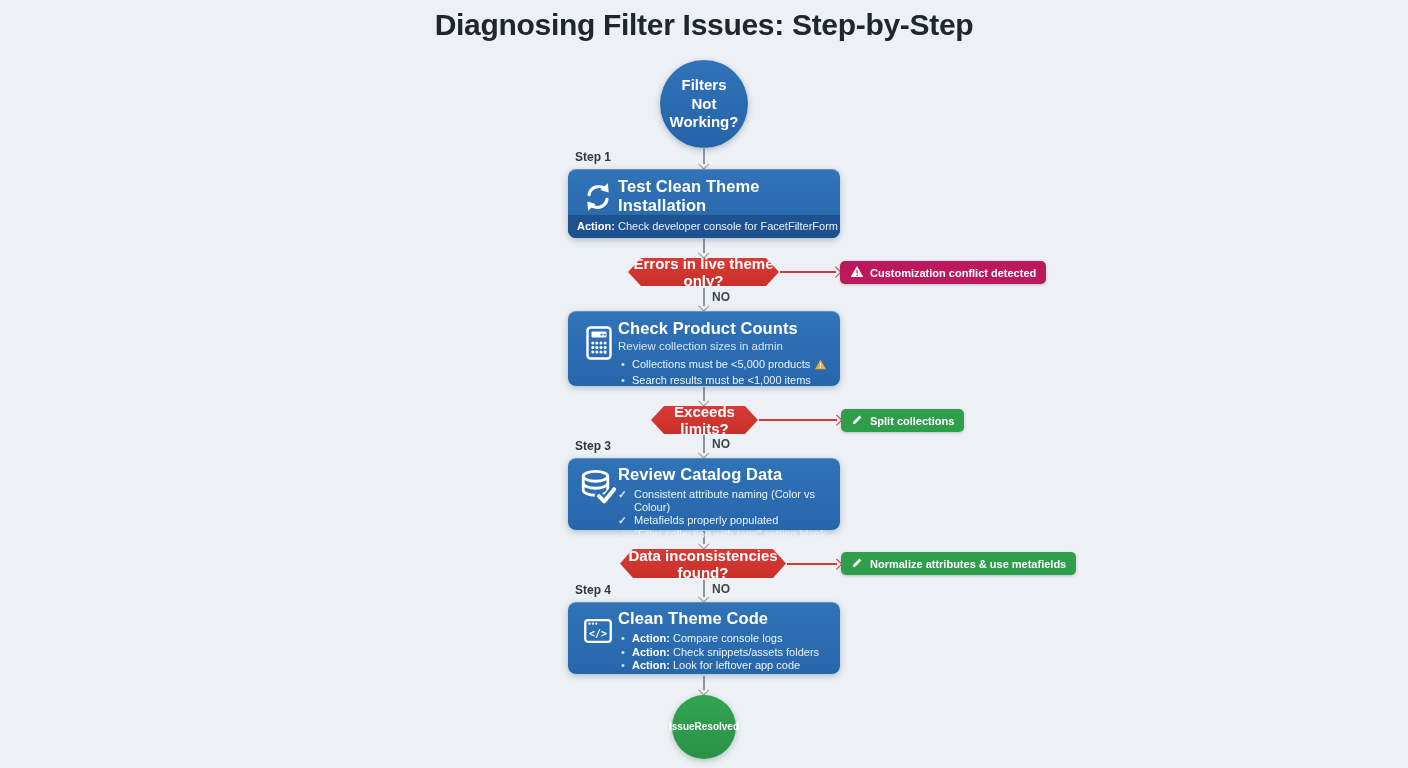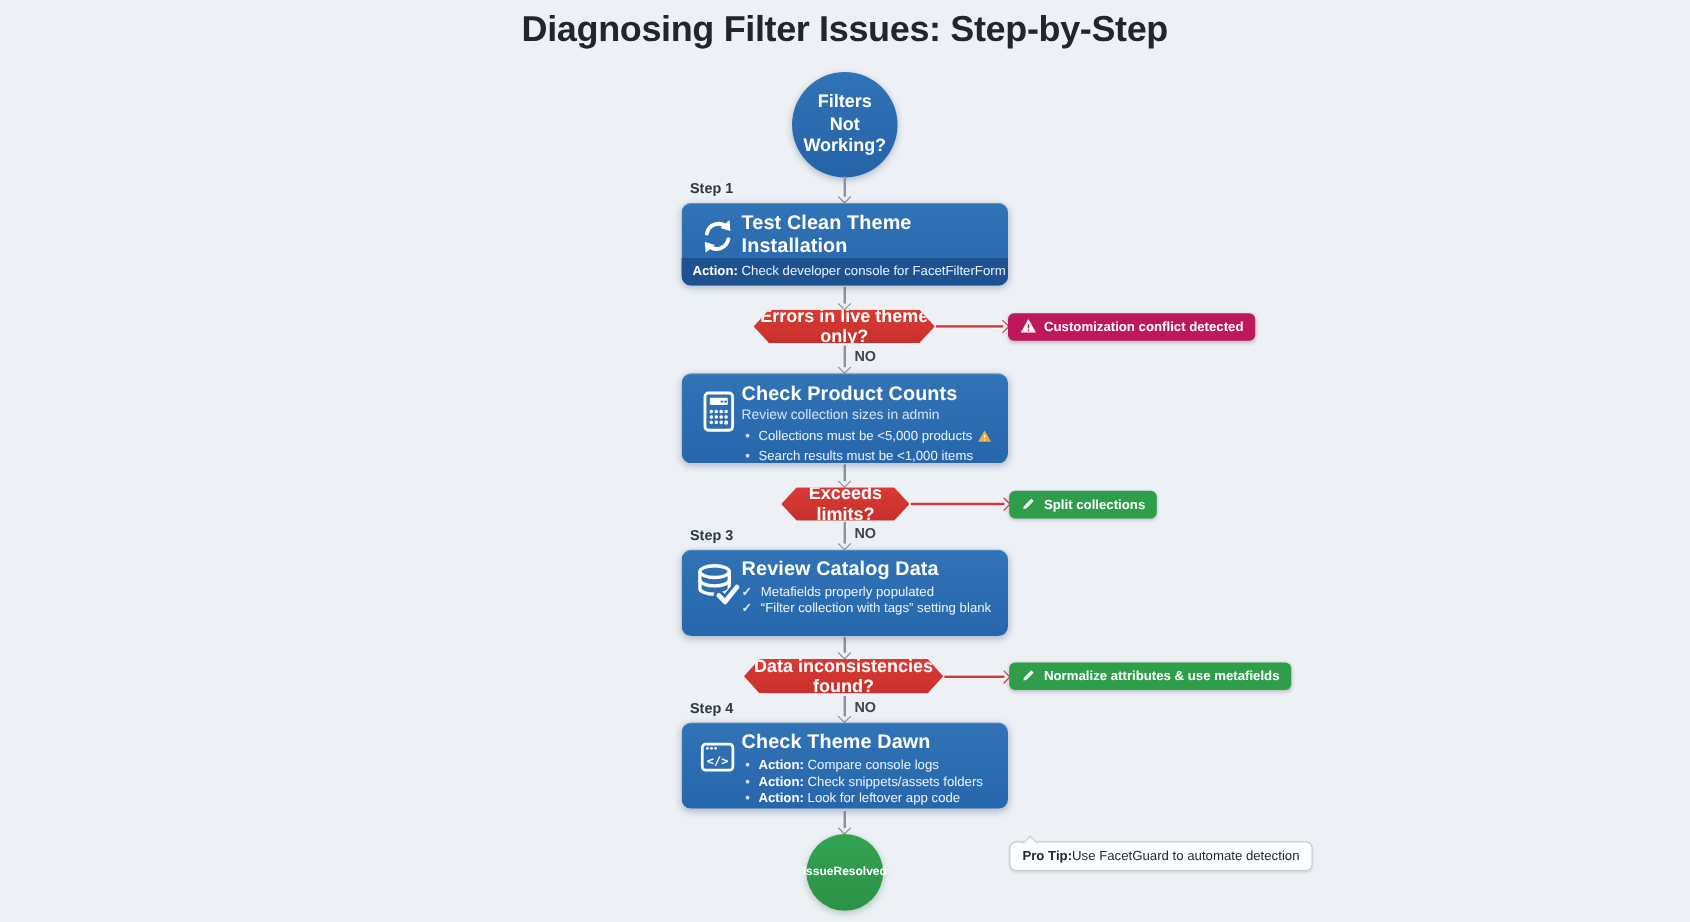--- a/index.html
+++ b/index.html
@@ -220,20 +220,21 @@
         <path d="M4.5 8 v6 a10.5 4.2 0 0 0 21 0 v-6" fill="none" stroke="#fff" stroke-width="2.4"></path>
         <path d="M4.5 14 v6 a10.5 4.2 0 0 0 21 0 v-6" fill="none" stroke="#fff" stroke-width="2.4"></path>
         <path d="M18 25 l4.5 4.5 L31 19" fill="none" stroke="#2b6cb0" stroke-width="7.5" stroke-linecap="round" stroke-linejoin="round"></path>
         <path d="M18 25 l4.5 4.5 L31 19" fill="none" stroke="#fff" stroke-width="3.4" stroke-linecap="round" stroke-linejoin="round"></path>
       </svg>
     </span>
     <div class="box-head" style="padding-top:6px;">
       <div class="box-title">Review Catalog Data</div>
     </div>
     <ul class="plain" style="margin-top:4px;">
+      <li class="check-item"><span>Consistent attribute naming (Color vs Colour)</span></li>
       <li class="check-item"><span>Metafields properly populated</span></li>
       <li class="check-item"><span>“Filter collection with tags” setting blank</span></li>
     </ul>
   </div>
 
   <div class="decision" style="left:620px;top:549px;width:166px;height:29px;">
     <span>Data inconsistencies found?</span>
   </div>
   <div class="harrow" style="left:787px;top:559px;width:53px;">
       <div class="shaft"></div>
@@ -253,36 +254,31 @@
     <span class="box-icon" style="top:11px;">
       <svg width="34" height="34" viewBox="0 0 36 36">
         <rect x="4.5" y="6.5" width="27" height="23" rx="3" fill="none" stroke="#fff" stroke-width="2.4"></rect>
         <circle cx="9" cy="10.2" r="1.2" fill="#fff"></circle>
           <circle cx="12.6" cy="10.2" r="1.2" fill="#fff"></circle>
           <circle cx="16.2" cy="10.2" r="1.2" fill="#fff"></circle>
         <text x="18" y="24.5" text-anchor="middle" font-size="10.5" font-weight="bold" fill="#fff" font-family="DejaVu Sans Mono, monospace">&lt;/&gt;</text>
       </svg>
     </span>
     <div class="box-head" style="padding-top:6px;">
-      <div class="box-title">Check Theme Dawn</div>
+      <div class="box-title">Clean Theme Code</div>
     </div>
     <ul class="plain" style="margin-top:4px;">
       <li class="bullet-item"><span class="bold">Action:</span><span> Compare console logs</span></li>
       <li class="bullet-item"><span class="bold">Action:</span><span> Check snippets/assets folders</span></li>
       <li class="bullet-item"><span class="bold">Action:</span><span> Look for leftover app code</span></li>
     </ul>
   </div>
 
   <div class="end-circle">
     <svg width="24" height="17" viewBox="0 0 30 22">
       <path d="M4 12 L11.5 18.5 L26 3.5" fill="none" stroke="#fff" stroke-width="4" stroke-linecap="round" stroke-linejoin="round"></path>
     </svg>
     <span>Issue</span>
     <span>Resolved</span>
   </div>
 
-  <div class="pro-tip">
-    <div class="caret"></div>
-    <span class="bold">Pro Tip:</span>
-      <span> Use FacetGuard to automate detection</span>
-  </div>
 
 </div>
 
 </body></html>

